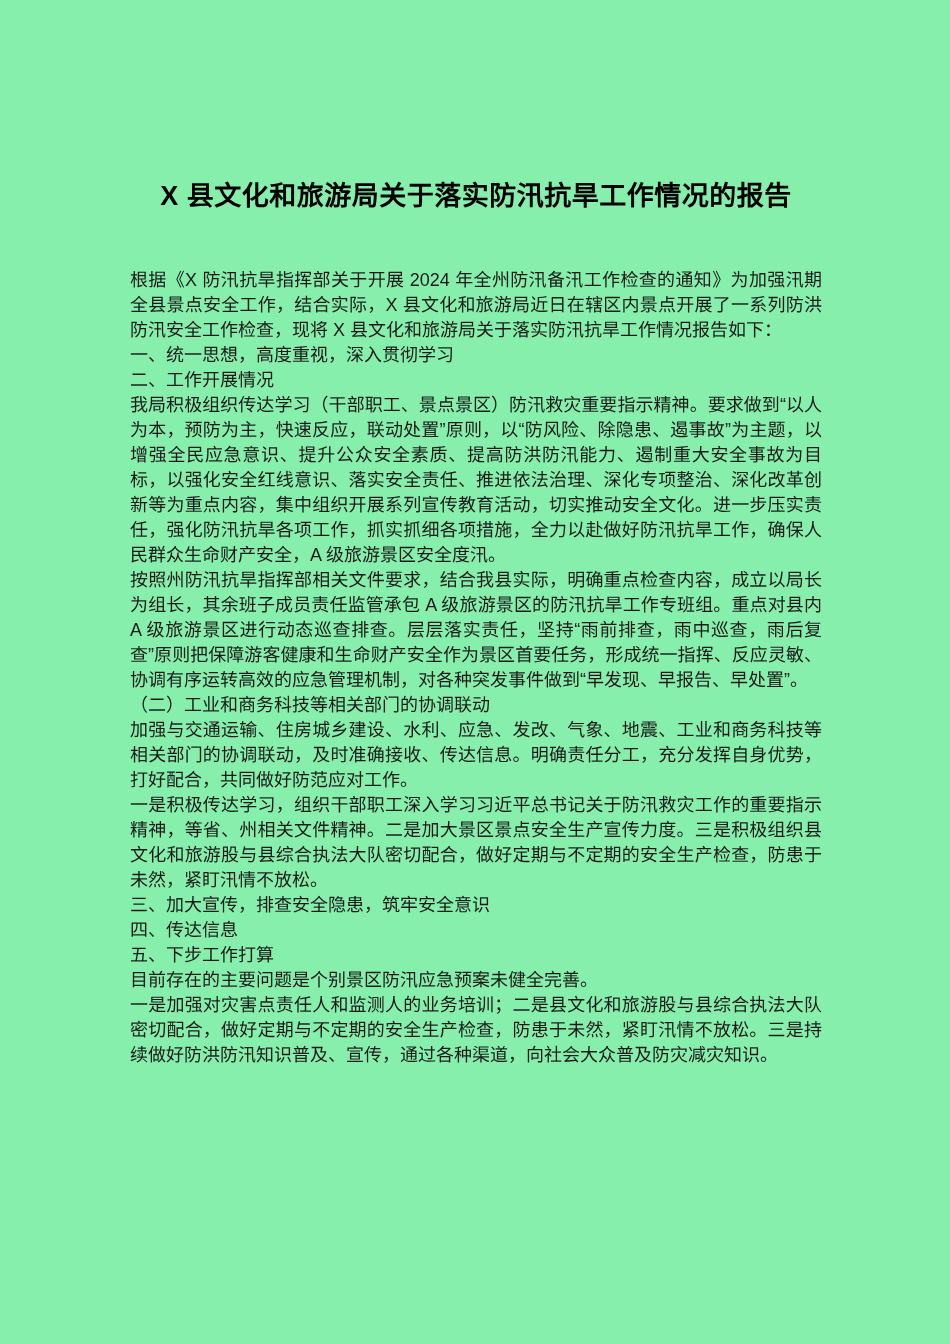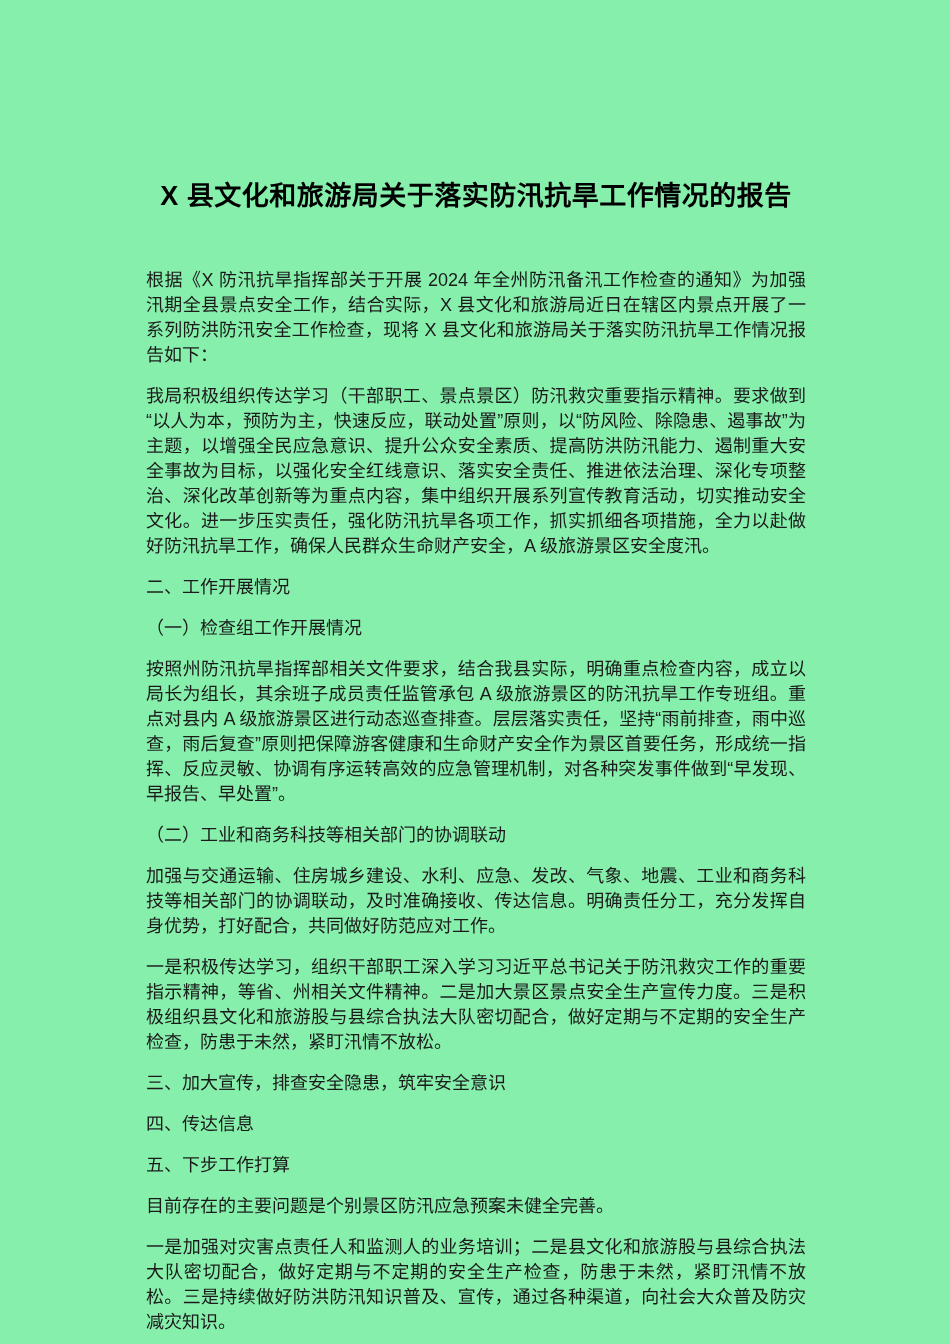--- a/index.html
+++ b/index.html
@@ -24,39 +24,39 @@
     line-height: 31px;
     font-weight: 700;
     text-align: center;
     color: #000000;
     letter-spacing: 0.5px;
   }
   .doc-body {
     color: #1a1a1a;
   }
   .block {
-    margin: 16px;
+    margin: 0;
     font-size: 18px;
     line-height: 25px;
     text-align: justify;
     word-break: break-all;
     color: #1a1a1a;
   }
 </style>
 </head>
 <body>
 
 <div class="page">
   <h1 class="doc-title">X 县文化和旅游局关于落实防汛抗旱工作情况的报告</h1>
 
   <div class="doc-body">
     <p class="block">根据《X 防汛抗旱指挥部关于开展 2024 年全州防汛备汛工作检查的通知》为加强汛期全县景点安全工作，结合实际，X 县文化和旅游局近日在辖区内景点开展了一系列防洪防汛安全工作检查，现将 X 县文化和旅游局关于落实防汛抗旱工作情况报告如下：</p>
+    <p class="block">一、统一思想，高度重视，深入贯彻学习</p>
+    <p class="block">二、工作开展情况</p>
     <p class="block">我局积极组织传达学习（干部职工、景点景区）防汛救灾重要指示精神。要求做到“以人为本，预防为主，快速反应，联动处置”原则，以“防风险、除隐患、遏事故”为主题，以增强全民应急意识、提升公众安全素质、提高防洪防汛能力、遏制重大安全事故为目标，以强化安全红线意识、落实安全责任、推进依法治理、深化专项整治、深化改革创新等为重点内容，集中组织开展系列宣传教育活动，切实推动安全文化。进一步压实责任，强化防汛抗旱各项工作，抓实抓细各项措施，全力以赴做好防汛抗旱工作，确保人民群众生命财产安全，A 级旅游景区安全度汛。</p>
-    <p class="block">二、工作开展情况</p>
-    <p class="block">（一）检查组工作开展情况</p>
     <p class="block">按照州防汛抗旱指挥部相关文件要求，结合我县实际，明确重点检查内容，成立以局长为组长，其余班子成员责任监管承包 A 级旅游景区的防汛抗旱工作专班组。重点对县内 A 级旅游景区进行动态巡查排查。层层落实责任，坚持“雨前排查，雨中巡查，雨后复查”原则把保障游客健康和生命财产安全作为景区首要任务，形成统一指挥、反应灵敏、协调有序运转高效的应急管理机制，对各种突发事件做到“早发现、早报告、早处置”。</p>
     <p class="block">（二）工业和商务科技等相关部门的协调联动</p>
     <p class="block">加强与交通运输、住房城乡建设、水利、应急、发改、气象、地震、工业和商务科技等相关部门的协调联动，及时准确接收、传达信息。明确责任分工，充分发挥自身优势，打好配合，共同做好防范应对工作。</p>
     <p class="block">一是积极传达学习，组织干部职工深入学习习近平总书记关于防汛救灾工作的重要指示精神，等省、州相关文件精神。二是加大景区景点安全生产宣传力度。三是积极组织县文化和旅游股与县综合执法大队密切配合，做好定期与不定期的安全生产检查，防患于未然，紧盯汛情不放松。</p>
     <p class="block">三、加大宣传，排查安全隐患，筑牢安全意识</p>
     <p class="block">四、传达信息</p>
     <p class="block">五、下步工作打算</p>
     <p class="block">目前存在的主要问题是个别景区防汛应急预案未健全完善。</p>
     <p class="block">一是加强对灾害点责任人和监测人的业务培训；二是县文化和旅游股与县综合执法大队密切配合，做好定期与不定期的安全生产检查，防患于未然，紧盯汛情不放松。三是持续做好防洪防汛知识普及、宣传，通过各种渠道，向社会大众普及防灾减灾知识。</p>
   </div>

